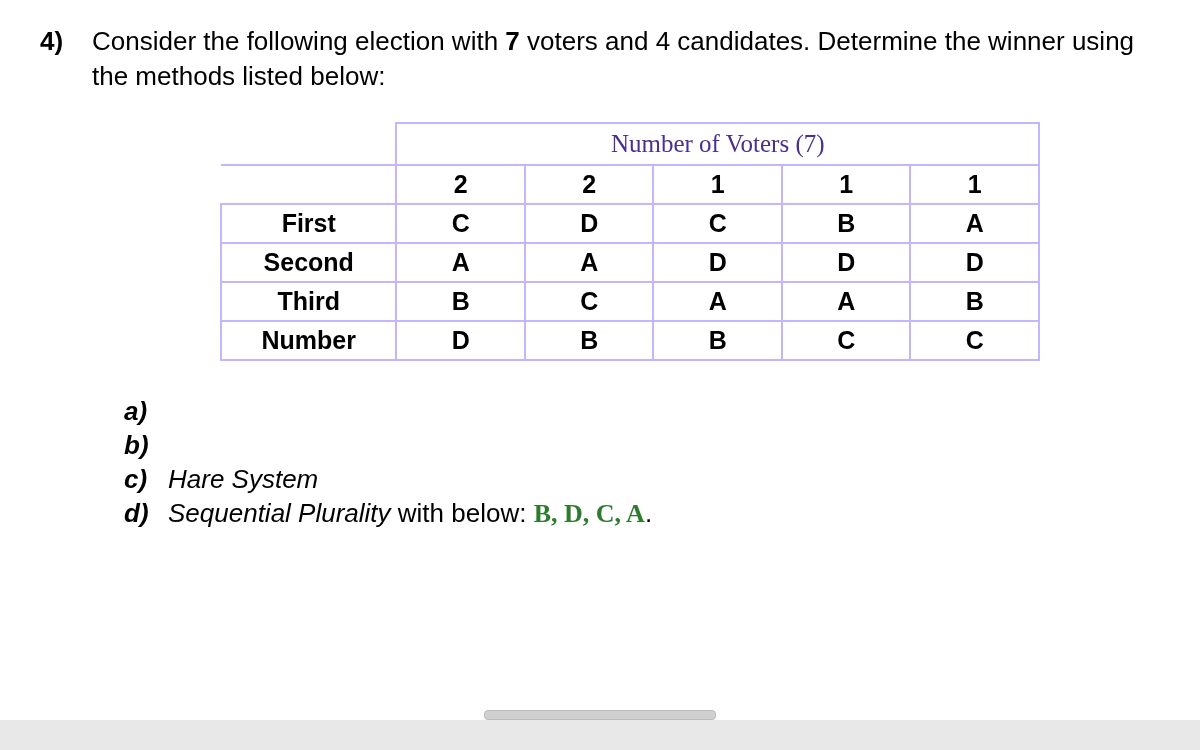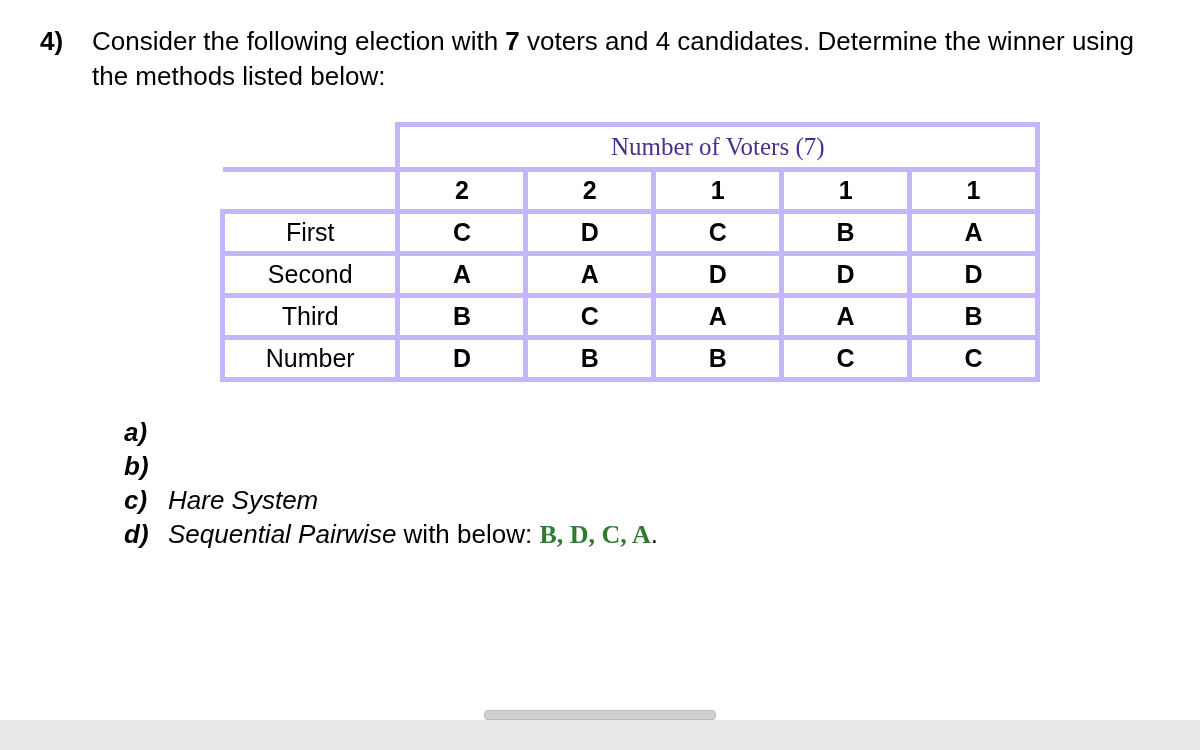--- a/index.html
+++ b/index.html
@@ -39,29 +39,29 @@
   .table-wrap {
     margin-top: 28px;
     margin-left: 180px;
     margin-right: 120px;
   }
   table {
     border-collapse: collapse;
     font-size: 25px;
   }
   td, th {
-    border: 5px solid #c4b5fd;
+    border: 2px solid #c4b5fd;
     text-align: center;
     padding: 4px 0;
     font-weight: bold;
     color: #000;
   }
   .rank-col {
     width: 176px;
-    font-weight: normal;
+    font-weight: bold;
   }
   .count-col {
     width: 130px;
   }
   .header-span {
     font-family: "Comic Sans MS", "Comic Sans", cursive;
     color: #4a2f8f;
     font-weight: normal;
     font-size: 25px;
     padding: 6px 0;
@@ -179,19 +179,19 @@
     <div class="part-row">
       <div class="part-label">b)</div>
     </div>
     <div class="part-row">
       <div class="part-label">c)</div>
       <div class="part-text">Hare System</div>
     </div>
     <div class="part-row">
       <div class="part-label">d)</div>
       <div class="part-text">
-        <span>Sequential Pairwise</span><span class="non-italic"> with below: </span><span class="agenda">B, D, C, A</span><span class="non-italic">.</span>
+        <span>Sequential Plurality</span><span class="non-italic"> with below: </span><span class="agenda">B, D, C, A</span><span class="non-italic">.</span>
       </div>
     </div>
   </div>
 
   <div class="scrollbar-hint"></div>
 </div>
 
 </body></html>

